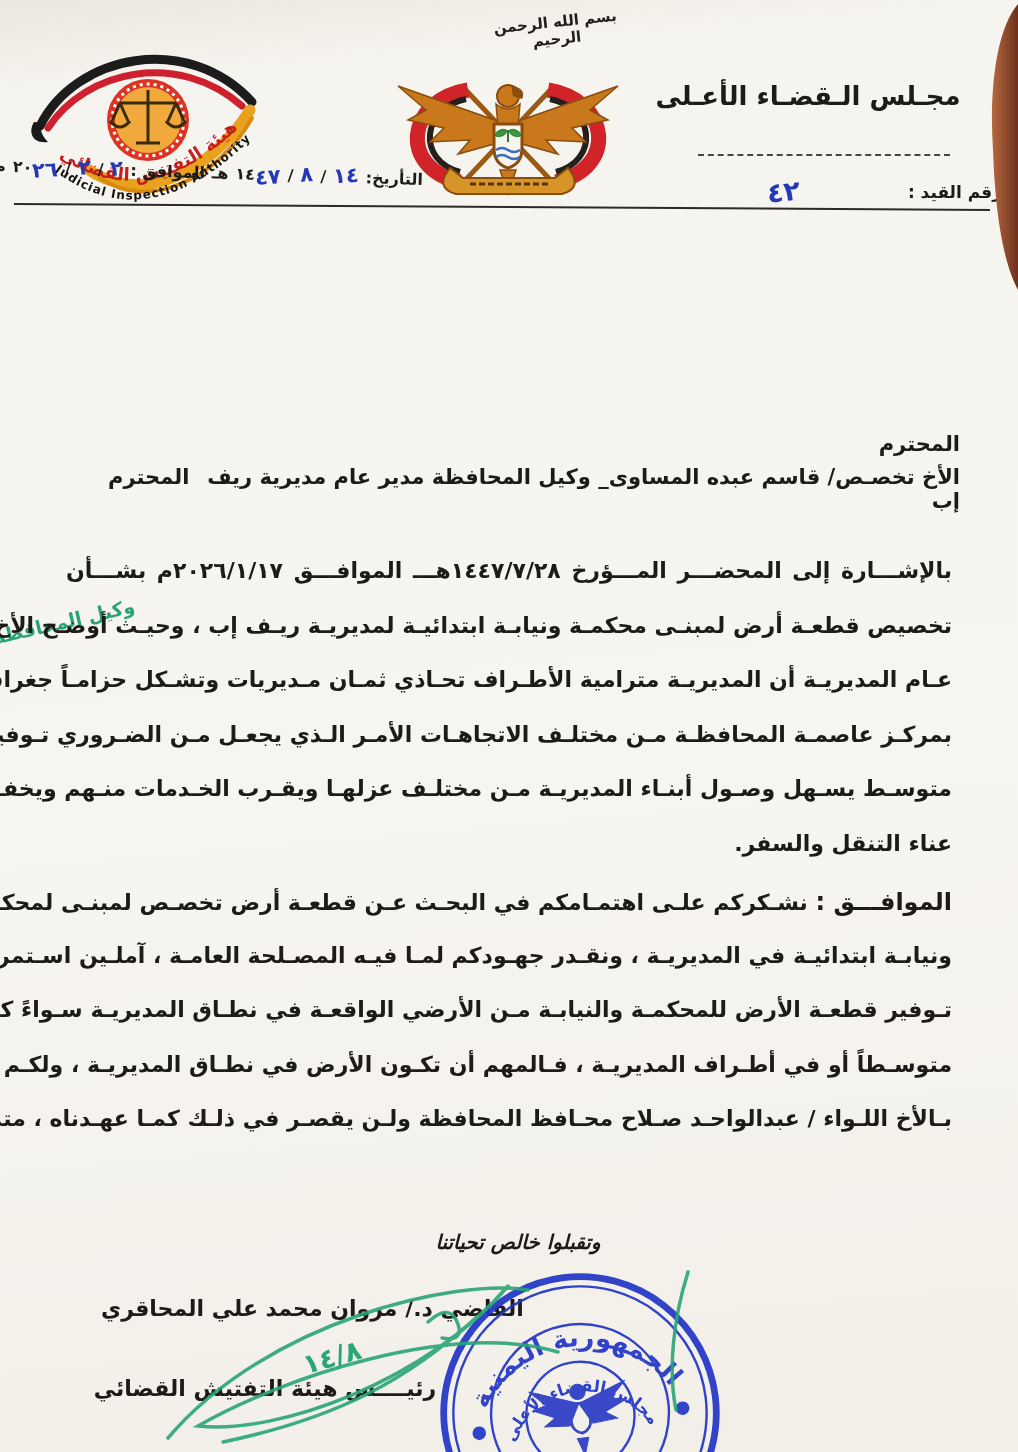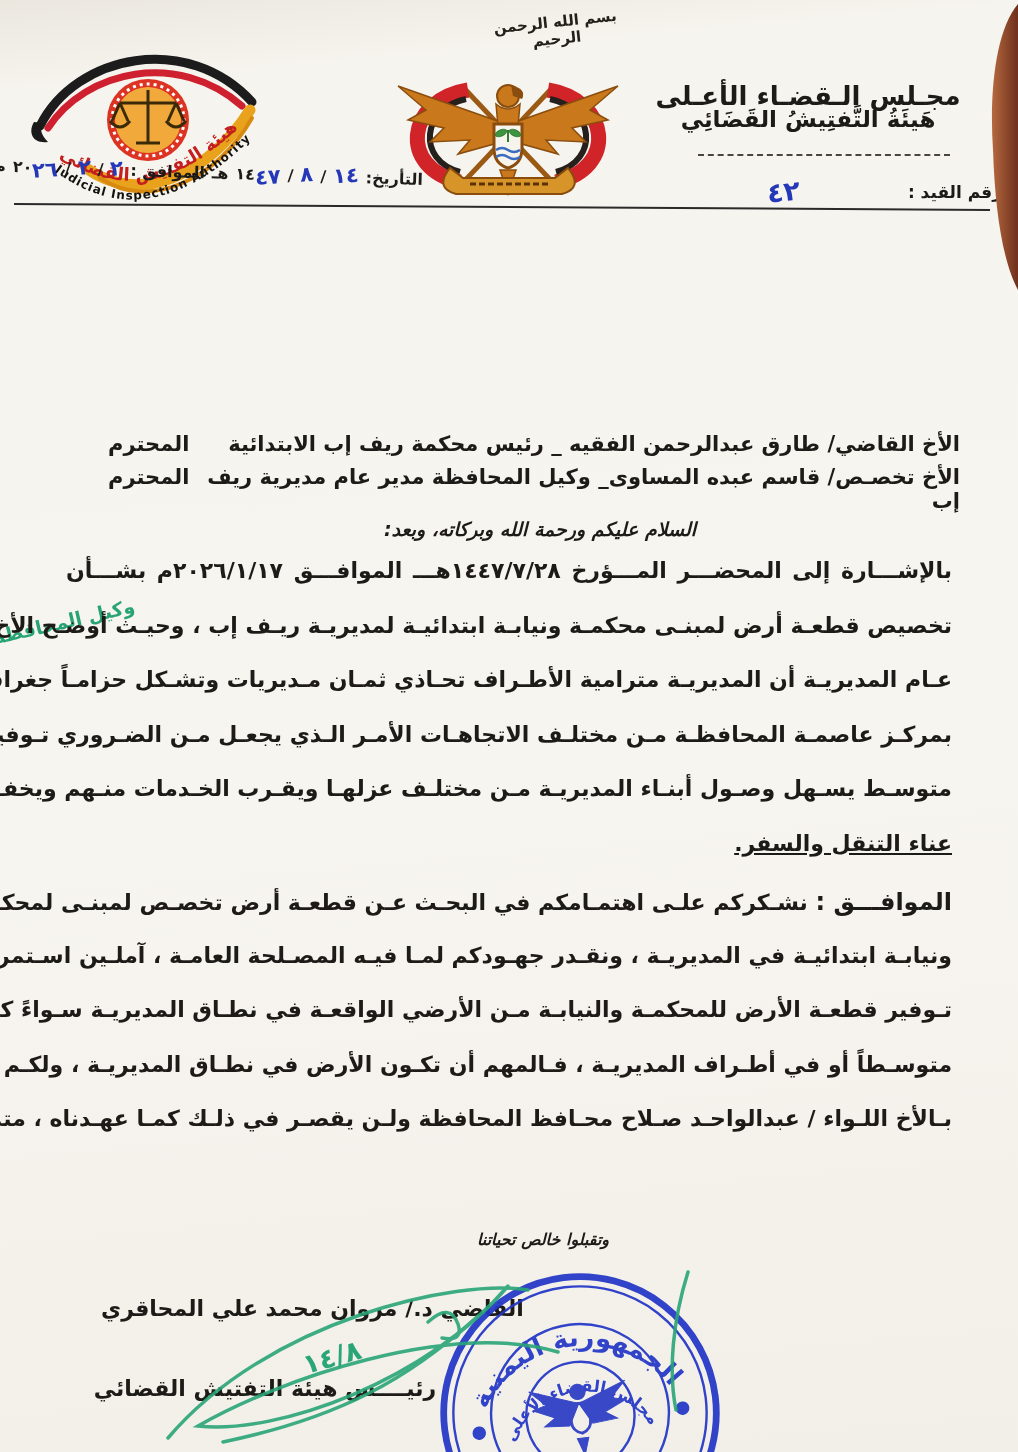--- a/index.html
+++ b/index.html
@@ -24,23 +24,23 @@
   .yg{direction:ltr;display:inline-flex;}
   .rule{top:206px;left:14px;width:976px;height:2px;background:#2a2a28;transform:rotate(.35deg);}
   
   .recips{top:432px;right:58px;left:108px;}
   .rrow{display:flex;justify-content:space-between;align-items:baseline;margin-bottom:9px;font-size:21px;font-weight:bold;}
   .salam{top:518px;left:360px;width:360px;text-align:center;font-size:19px;font-weight:bold;font-style:italic;}
   
   .b1{top:558px;right:66px;left:66px;}
   .b2{top:888px;right:66px;left:66px;}
   .jline{font-size:22px;font-weight:bold;height:54.5px;text-align:justify;text-align-last:justify;white-space:nowrap;}
-  .lastline{text-align:center;text-align-last:right;text-decoration:underline;}
+  .lastline{text-align:center;text-align-last:right;}
   .lead{font-size:24px;}
-  .closing{top:1230px;left:393px;width:300px;text-align:center;font-size:16px;font-weight:bold;font-style:italic;}
+  .closing{top:1230px;left:368px;width:300px;text-align:center;font-size:20px;font-weight:bold;font-style:italic;}
   .signame{top:1296px;left:100px;width:425px;text-align:center;font-size:22px;font-weight:bold;white-space:nowrap;}
   .sigtitle{top:1376px;left:80px;width:370px;text-align:center;font-size:22px;font-weight:bold;white-space:nowrap;}
   .marginnote{top:610px;left:-4px;width:140px;color:#28a474;font-size:19px;font-weight:bold;
     transform:rotate(-13deg);white-space:nowrap;}
   .stamp{left:435px;top:1268px;z-index:3;transform:rotate(-7deg);opacity:.93;}
   .greensig{left:128px;top:1260px;z-index:4;}
   .edge{right:0;top:0;z-index:5;}
   .bism{top:14px;left:486px;width:140px;transform:rotate(-6deg);font-weight:bold;font-size:15px;
     text-align:center;color:#23201c;line-height:1.1;}
 </style>
@@ -99,21 +99,20 @@
       <ellipse cx="125" cy="93" rx="6" ry="3" transform="rotate(25 125 93)"></ellipse>
       <line x1="118" y1="90" x2="118" y2="102" stroke-width="2"></line>
     </g>
     <path d="M106,110 q6,-4 12,0 t12,0 M106,117 q6,-4 12,0 t12,0" fill="none" stroke="#3a6cc0" stroke-width="2.5"></path>
     <path d="M110,130 l8,24 l8,-24 Z" fill="#c9791c" stroke="#8a4d0e" stroke-width="1.5"></path>
     <path d="M60,128 q-16,20 6,26 l106,0 q22,-6 6,-26 l-13,10 h-92 Z" fill="#d79428" stroke="#8a4d0e" stroke-width="2"></path>
     <path d="M80,144 h78" stroke="#5a3206" stroke-width="3" stroke-dasharray="6,3" fill="none"></path>
   </svg>
 
   <div class="abs org1">مجـلس الـقضـاء الأعـلى</div>
-  <div class="abs org2">هَيئَةُ التَّفتِيشُ القَضَائِي</div>
   <div class="abs orgrule"></div>
 
   <div class="abs record">
     <span class="printed">رقم القيد :</span>
     <span class="num">٤٢</span>
   </div>
 
   <div class="abs dateline">
     <span class="printed">التأريخ:</span>
     <span class="hand">١٤</span>
@@ -134,29 +133,27 @@
       <span class="printed">٢٠</span>
       <span class="hand">٢٦</span>
     </span>
     <span class="printed">م</span>
   </div>
 
   <div class="abs rule"></div>
 
   <div class="abs recips">
     <div class="rrow">
-      <span>الأخ القاضي/ طارق عبدالرحمن الفقيه _ رئيس محكمة ريف إب الابتدائية</span>
       <span>المحترم</span>
     </div>
     <div class="rrow">
       <span>الأخ تخصـص/ قاسم عبده المساوى_ وكيل المحافظة مدير عام مديرية ريف إب</span>
       <span>المحترم</span>
     </div>
   </div>
-  <div class="abs salam">السلام عليكم ورحمة الله وبركاته، وبعد:</div>
 
   <div class="abs marginnote">وكيل المحافظة</div>
 
   <div class="abs b1">
     <div class="jline">بالإشـــارة إلى المحضـــر المـــؤرخ ١٤٤٧/٧/٢٨هـــ الموافـــق ٢٠٢٦/١/١٧م بشـــأن</div>
     <div class="jline">تخصيص قطعـة أرض لمبنـى محكمـة ونيابـة ابتدائيـة لمديريـة ريـف إب ، وحيـث أوضـح الأخ مدير</div>
     <div class="jline">عـام المديريـة أن المديريـة مترامية الأطـراف تحـاذي ثمـان مـديريات وتشـكل حزامـاً جغرافيـاً يحيـط</div>
     <div class="jline">بمركـز عاصمـة المحافظـة مـن مختلـف الاتجاهـات الأمـر الـذي يجعـل مـن الضـروري تـوفير موقـع</div>
     <div class="jline">متوسـط يسـهل وصـول أبنـاء المديريـة مـن مختلـف عزلهـا ويقـرب الخـدمات منـهم ويخفـف عـنهم</div>
     <div class="jline lastline">عناء التنقل والسفر.</div>

